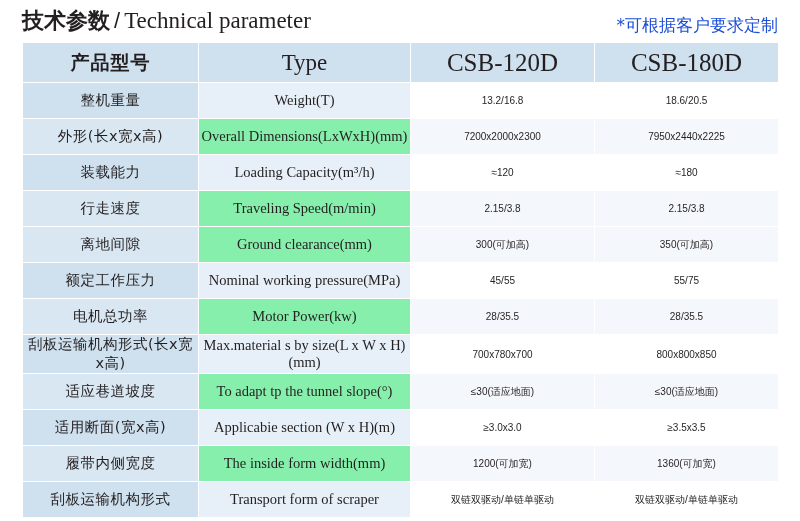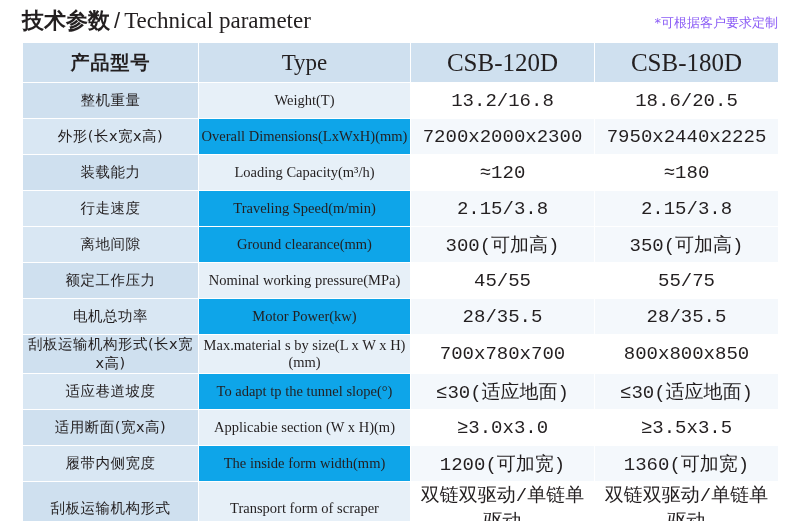--- a/index.html
+++ b/index.html
@@ -46,23 +46,23 @@
   }
   .title .en {
     font-family: "Liberation Serif", serif;
     font-weight: normal;
     font-size: 23px;
   }
   .note {
     position: absolute;
     right: 22px;
     top: 14px;
-    font-size: 13px;
-    font-family: "DejaVu Sans", sans-serif;
-    color: #8b5cf6;
+    font-size: 17px;
+    font-family: "DejaVu Sans", sans-serif;
+    color: #1d4ed8;
     white-space: nowrap;
   }
   
   table.spec {
     border-collapse: collapse;
     table-layout: fixed;
     width: 756px;
     margin: 2px 22px 0 22px;
     background: #ffffff;
   }
@@ -110,26 +110,26 @@
   }
   tr.row.alt td.k {
     background: #d9e7f3;
   }
   tr.row td.e {
     background: #e7f0f8;
     font-size: 14.5px;
     font-family: "Liberation Serif", serif;
   }
   tr.row.alt td.e {
-    background: #0ea5e9;
+    background: #86efac;
   }
   tr.row td.v {
     background: #ffffff;
-    font-size: 19px;
-    font-family: Liberation Mono, monospace;
+    font-size: 10px;
+    font-family: Liberation Sans, sans-serif;
   }
   tr.row.alt td.v {
     background: #f4f8fc;
   }
   td.shrink { font-size: 12.3px; }
   td.shrink2 { font-size: 11.6px; }
   td.cnval {
     font-family: "DejaVu Sans", sans-serif;
     font-size: 13px;
   }

